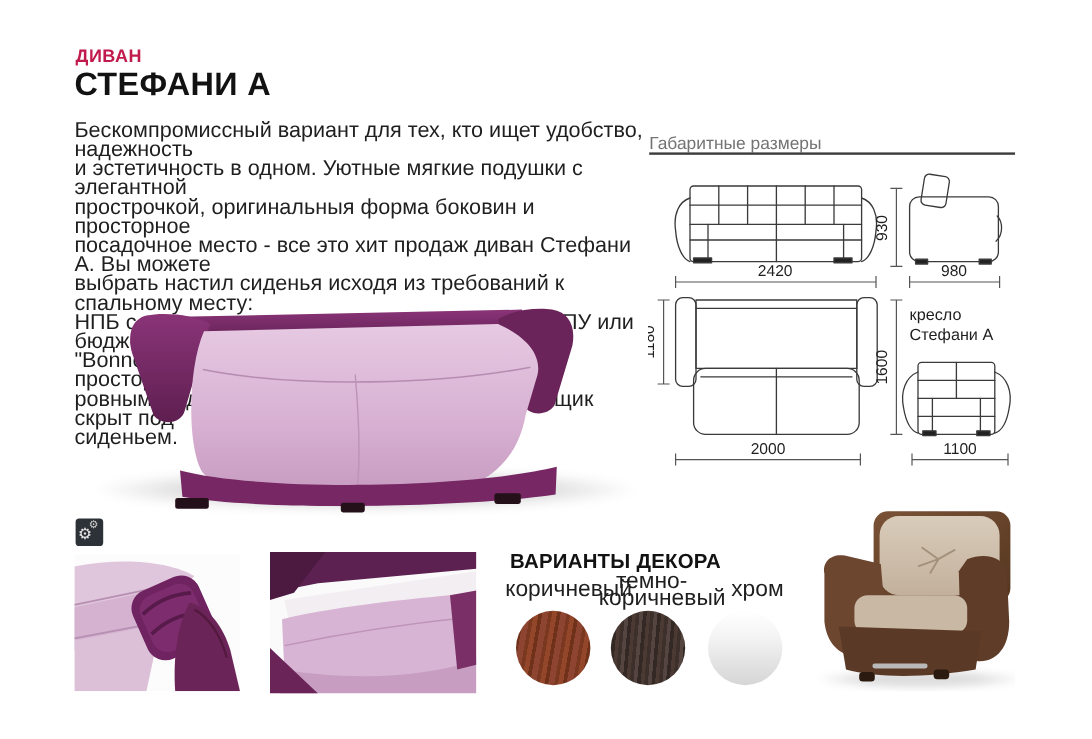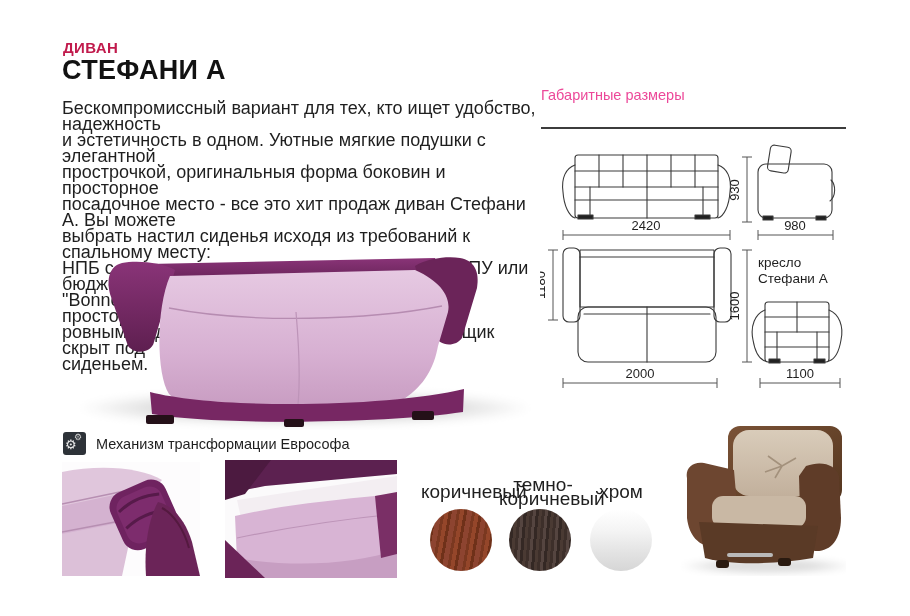--- a/index.html
+++ b/index.html
@@ -8,21 +8,21 @@
 
   .category{position:absolute;left:63px;top:39px;font-size:15px;font-weight:bold;
             color:#c11a4c;letter-spacing:.4px;}
   .title{position:absolute;left:62px;top:55px;margin:0;font-size:27px;font-weight:bold;
          color:#121212;letter-spacing:.3px;}
   .accent-square{position:absolute;left:866px;top:38px;width:41px;height:52px;background:#c11a4c;}
 
   .description{position:absolute;left:62px;top:100px;width:480px;margin:0;
                font-size:18px;line-height:16px;color:#1f1f1f;white-space:pre-line;}
 
-  .dims-heading{position:absolute;left:541px;top:87px;font-size:14.5px;color:#ec4899;}
+  .dims-heading{position:absolute;left:541px;top:112px;font-size:14.5px;color:#737373;}
   .dims-rule{position:absolute;left:541px;top:127px;width:305px;height:2px;background:#3c3c3c;}
   .dims-svg{position:absolute;left:540px;top:140px;}
   .dims-svg text{font-family:"Liberation Sans",sans-serif;font-size:13px;fill:#1f1f1f;}
   .dims-svg .lbl{font-size:13.5px;}
 
   .sofa-photo{position:absolute;left:70px;top:250px;}
 
   .mechanism-row{position:absolute;left:63px;top:432px;display:flex;align-items:center;}
   .mech-icon{position:relative;width:23px;height:23px;background:#2d3238;border-radius:3px;flex:0 0 auto;}
   .mech-icon .g1{position:absolute;left:2px;top:6px;font-size:13px;color:#e8e8e8;line-height:1;}
@@ -32,21 +32,21 @@
   .photo1{position:absolute;left:62px;top:462px;}
   .photo2{position:absolute;left:225px;top:460px;}
   .armchair-photo{position:absolute;left:672px;top:418px;}
 
   .decor-heading{position:absolute;left:425px;top:458px;font-size:17px;font-weight:bold;
                  color:#121212;letter-spacing:.2px;}
   .swatch-label{position:absolute;font-size:19px;color:#1f1f1f;text-align:center;
                 white-space:pre-line;line-height:14px;}
   .swatch-label.l1{left:421px;top:485px;width:84px;}
   .swatch-label.l2{left:499px;top:478px;width:88px;}
-  .swatch-label.l3{left:589px;top:485px;width:64px;}
+  .swatch-label.l3{left:589px;top:485px;width:64px;text-align:right;}
   .swatch{position:absolute;top:509px;width:62px;height:62px;border-radius:50%;}
   .swatch.s1{left:430px;
     background:repeating-linear-gradient(100deg,#94462a 0 4px,#6f3119 4px 7px,#8d4430 7px 12px,#7a3820 12px 15px);}
   .swatch.s2{left:509px;
     background:repeating-linear-gradient(95deg,#554540 0 3px,#342824 3px 6px,#4a3a33 6px 9px,#3d2f2a 9px 12px);}
   .swatch.s3{left:590px;
     background:linear-gradient(180deg,#ffffff 0%,#f4f4f4 35%,#e3e3e3 70%,#d6d6d6 100%);}
 
   .page-number{position:absolute;left:836px;top:549px;font-size:21px;color:#2a2a2a;margin-left:32px;}
 </style>
@@ -185,21 +185,20 @@
     <rect x="76" y="165" width="28" height="9" rx="2" fill="#241018"></rect>
     <rect x="214" y="169" width="20" height="8" rx="2" fill="#241018"></rect>
     <rect x="342" y="161" width="22" height="9" rx="2" fill="#241018"></rect>
   </svg>
 
   <div class="mechanism-row">
     <div class="mech-icon">
       <span class="g1">⚙</span>
       <span class="g2">⚙</span>
     </div>
-    <span class="mech-label">Механизм трансформации Еврософа</span>
   </div>
 
   <svg class="photo1" width="138" height="114" viewBox="0 0 138 114">
     <rect width="138" height="114" fill="#fdfcfd"></rect>
     <path d="M0,10 C40,2 80,6 100,18 L60,60 L0,70 Z" fill="#e0c6dc"></path>
     <path d="M0,44 L95,24 L70,66 L0,80 Z" fill="#d4b2d0"></path>
     <path d="M0,72 L72,58 L60,114 L0,114 Z" fill="#dcc0d8"></path>
     <path d="M0,42 L96,22" stroke="#b78fb2" stroke-width="1.5" fill="none"></path>
     <path d="M0,70 L74,56" stroke="#b78fb2" stroke-width="1.5" fill="none"></path>
     <g transform="rotate(-24 82 52)">
@@ -216,20 +215,21 @@
     <path d="M0,0 L172,0 L172,14 L40,26 L0,34 Z" fill="#5c2150"></path>
     <path d="M0,0 L46,0 L20,34 L0,40 Z" fill="#4c1a40"></path>
     <path d="M12,40 L172,16 L172,34 L16,58 Z" fill="#f3eef2"></path>
     <path d="M10,56 C60,44 130,38 170,34 L172,92 C120,110 40,112 12,100 Z" fill="#d8b4d4"></path>
     <path d="M12,78 C70,66 130,58 170,54" stroke="#bd94b8" stroke-width="1.2" fill="none"></path>
     <path d="M10,98 C70,108 130,104 172,90 L172,118 L8,118 Z" fill="#c79ec2"></path>
     <path d="M0,80 L40,118 L0,118 Z" fill="#6b2458"></path>
     <path d="M150,36 L172,32 L172,94 L156,98 Z" fill="#7a2f66"></path>
   </svg>
 
+  <div class="decor-heading">ВАРИАНТЫ ДЕКОРА</div>
   <div class="swatch-label l1">коричневый</div>
   <div class="swatch-label l2">темно-
 коричневый</div>
   <div class="swatch-label l3">хром</div>
   <div class="swatch s1"></div>
   <div class="swatch s2"></div>
   <div class="swatch s3"></div>
 
   <svg class="armchair-photo" width="212" height="158" viewBox="0 0 212 158">
     <defs>

